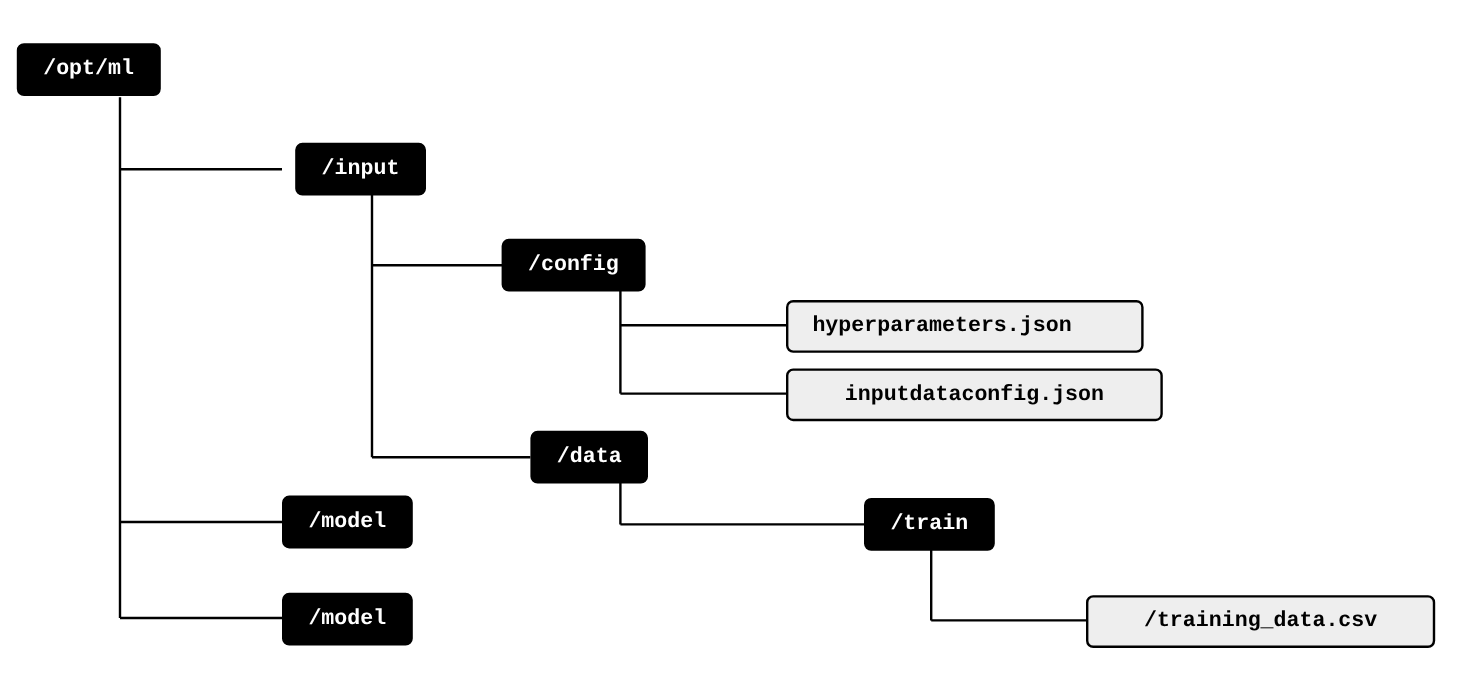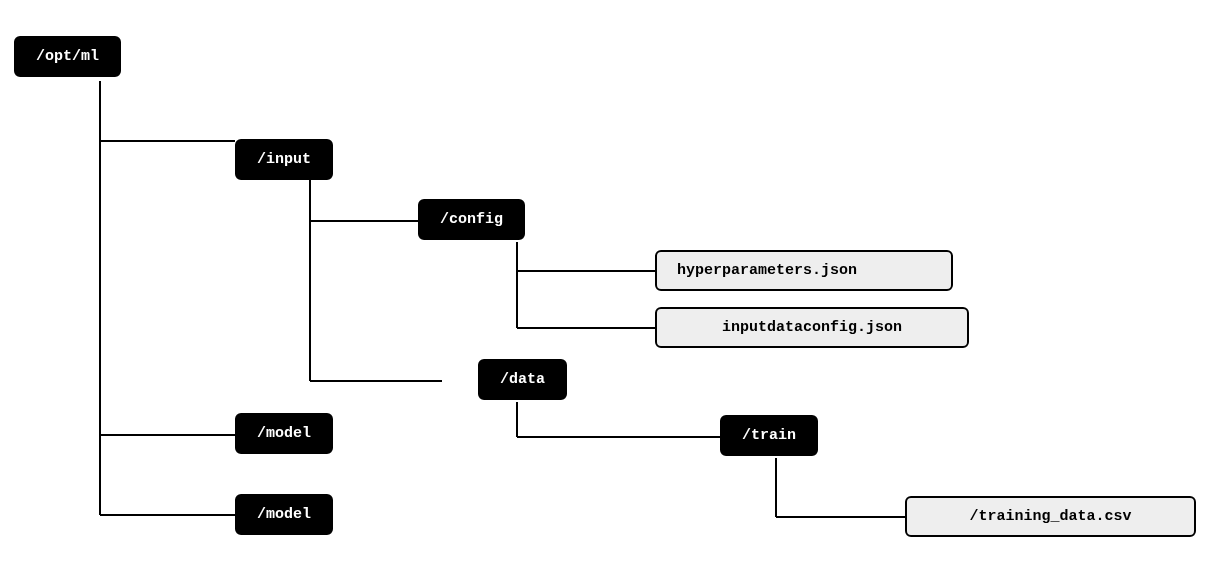--- a/index.html
+++ b/index.html
@@ -9,21 +9,21 @@
     background: #ffffff;
     position: relative;
     font-family: "Courier New", Courier, monospace;
     font-weight: bold;
   }
   .node {
     position: absolute;
     border: 2px solid #000;
     border-radius: 6px;
     padding: 10px 20px;
-    font-size: 15px;
+    font-size: 18px;
     white-space: nowrap;
   }
   .dir {
     background: #000;
     color: #fff;
   }
   .file {
     background: #eeeeee;
     color: #000;
   }
@@ -68,21 +68,21 @@
   <line x1="517" y1="402" x2="517" y2="437"></line>
 
   <line x1="517" y1="437" x2="720" y2="437"></line>
 
   <line x1="776" y1="458" x2="776" y2="517"></line>
 
   <line x1="776" y1="517" x2="905" y2="517"></line>
 </svg>
 
 <div class="node dir" style="left:14px;  top:36px;">/opt/ml</div>
-<div class="node dir" style="left:235px; top:119px;margin-top:20px;">/input</div>
+<div class="node dir" style="left:246px; top:119px;">/input</div>
 <div class="node dir" style="left:418px; top:199px;">/config</div>
 <div class="node file" style="left:655px; top:250px; width:298px; text-align:left;">hyperparameters.json</div>
 <div class="node file" style="left:655px; top:307px; width:314px; text-align:center;">inputdataconfig.json</div>
-<div class="node dir" style="left:442px; top:359px;margin-left:36px;">/data</div>
+<div class="node dir" style="left:442px; top:359px;">/data</div>
 <div class="node dir" style="left:720px; top:415px;">/train</div>
 <div class="node file" style="left:905px; top:496px; width:291px; text-align:center;">/training_data.csv</div>
 <div class="node dir" style="left:235px; top:413px;">/model</div>
 <div class="node dir" style="left:235px; top:494px;">/model</div>
 
 </body></html>

